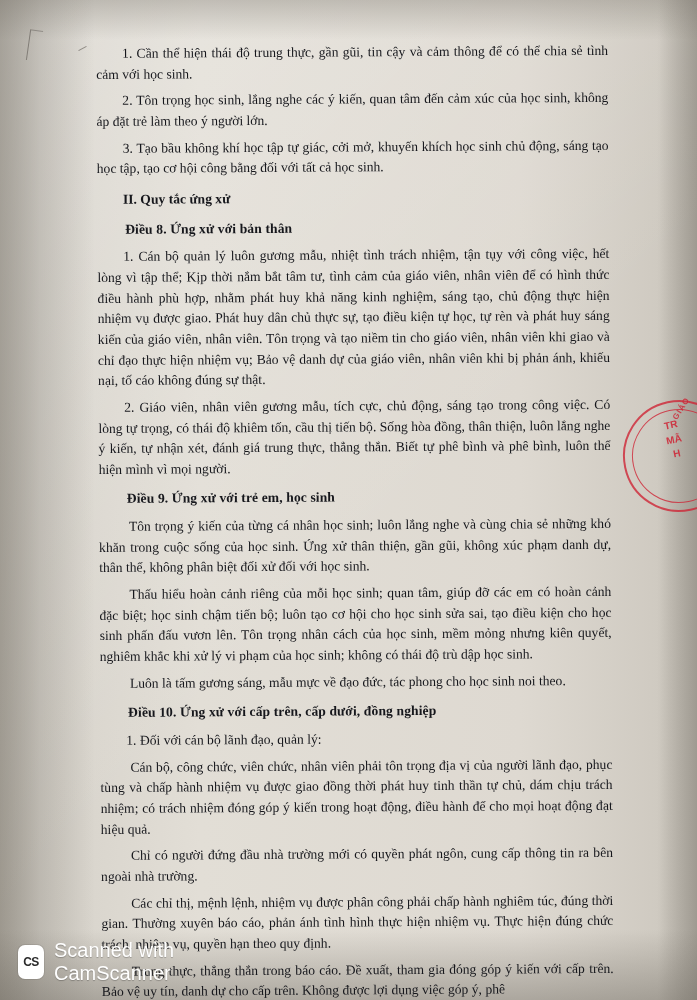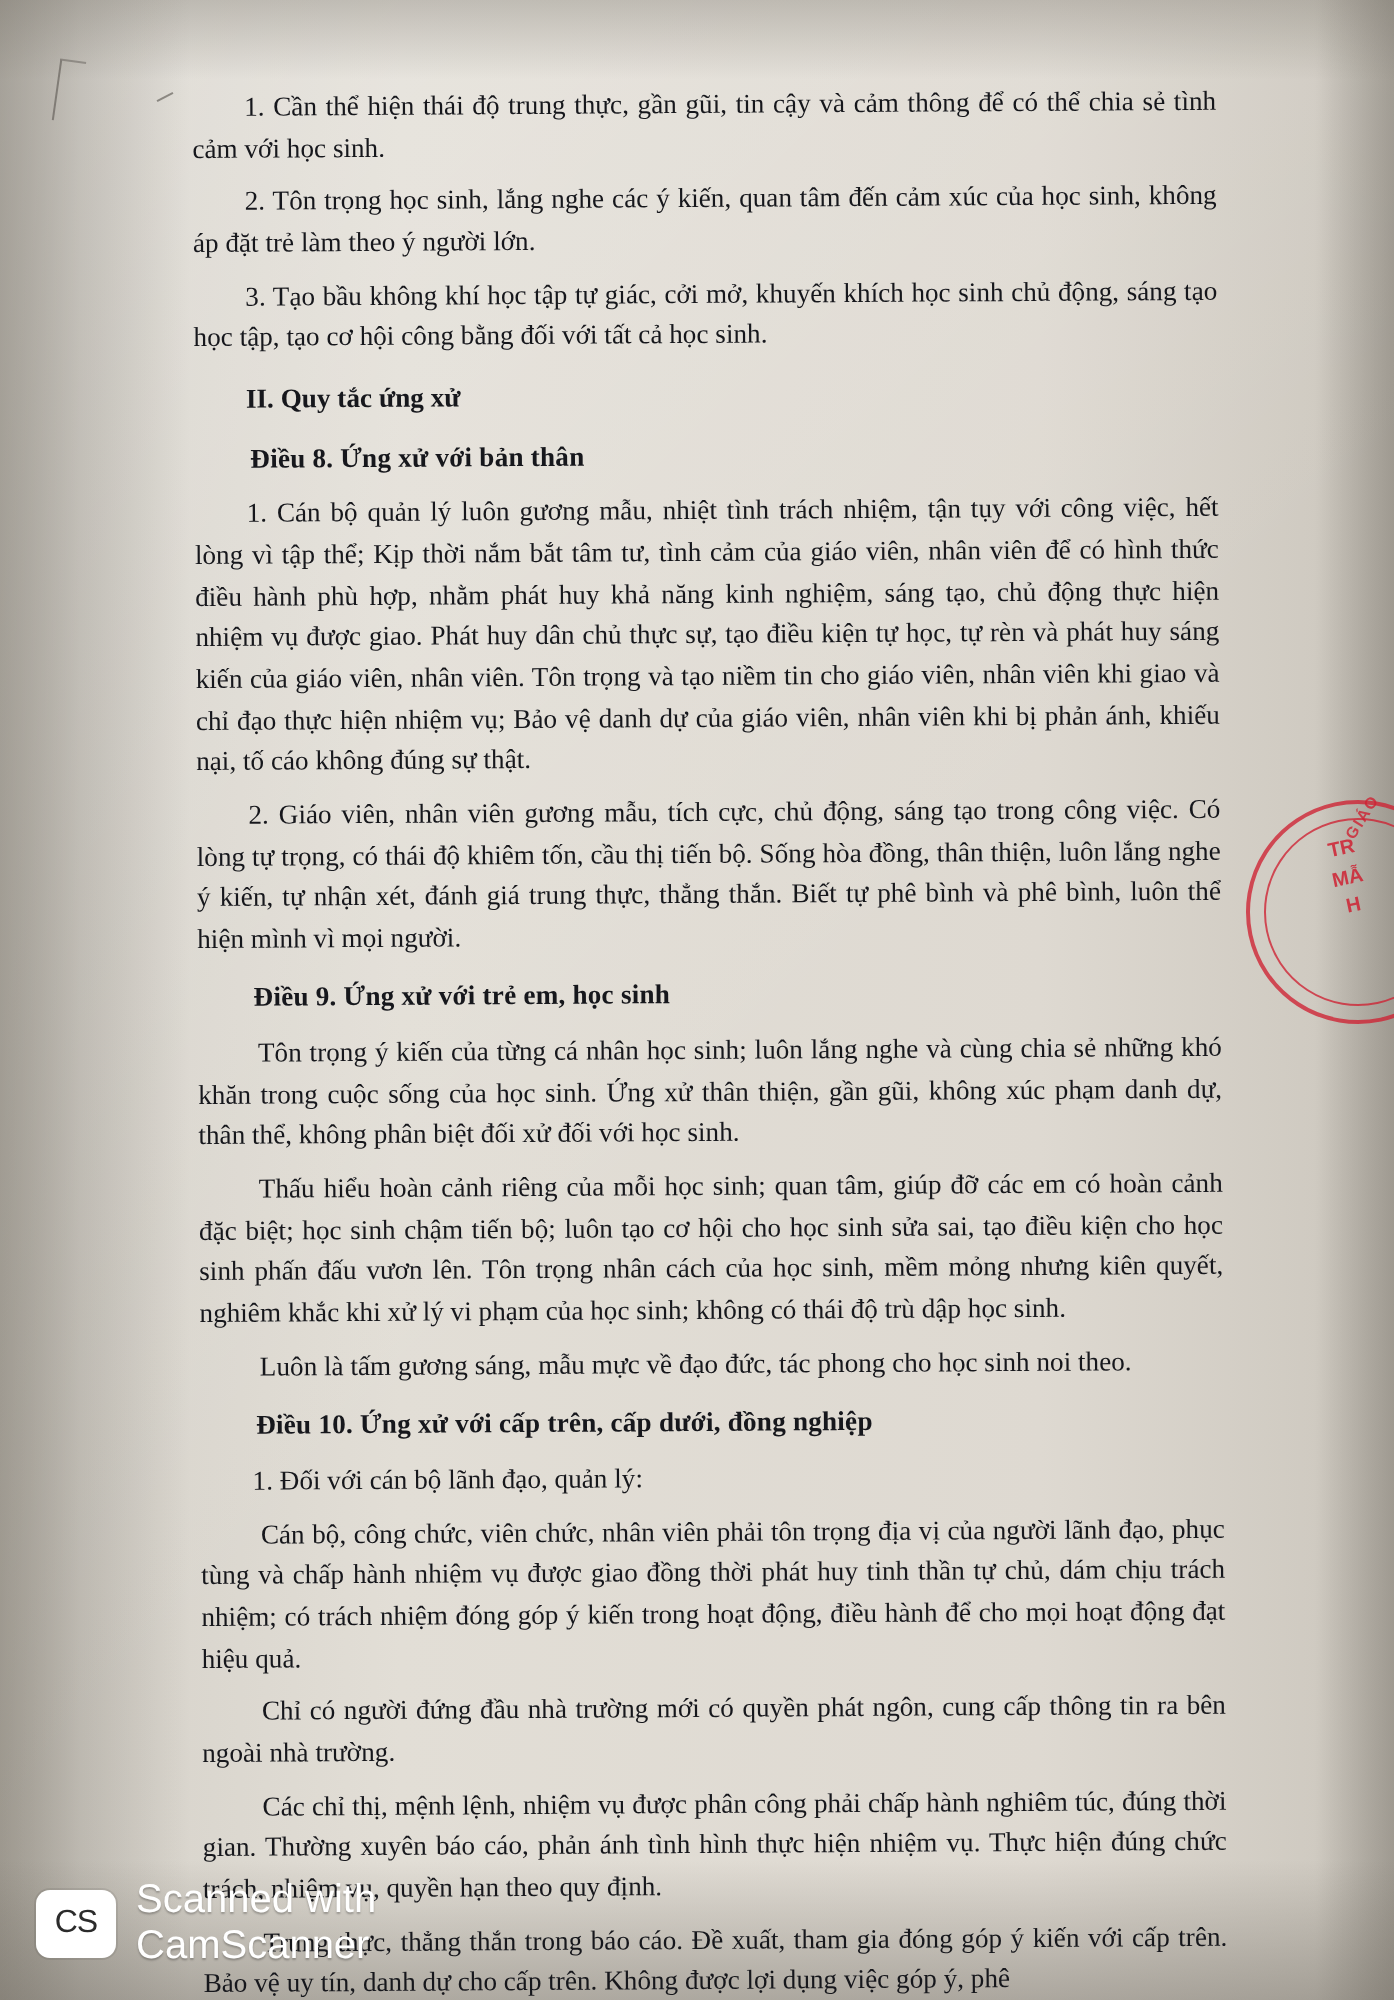--- a/index.html
+++ b/index.html
@@ -154,28 +154,28 @@
   .watermark {
     position: absolute;
     left: 18px;
     bottom: 14px;
     display: flex;
     align-items: center;
     gap: 10px;
     pointer-events: none;
   }
   .cs-logo {
-    width: 40px;
+    width: 26px;
     height: 34px;
     border-radius: 7px;
     background: #ffffff;
     color: #2b2b2b;
     font-family: "Liberation Sans", sans-serif;
-    font-size: 16px;
-    font-weight: normal;
+    font-size: 12px;
+    font-weight: bold;
     letter-spacing: -0.5px;
     display: flex;
     align-items: center;
     justify-content: center;
     box-shadow: 0 0 0 1px rgba(0,0,0,0.08);
   }
   .wm-text {
     color: #ffffff;
     font-family: "Liberation Sans", sans-serif;
     font-size: 20px;

